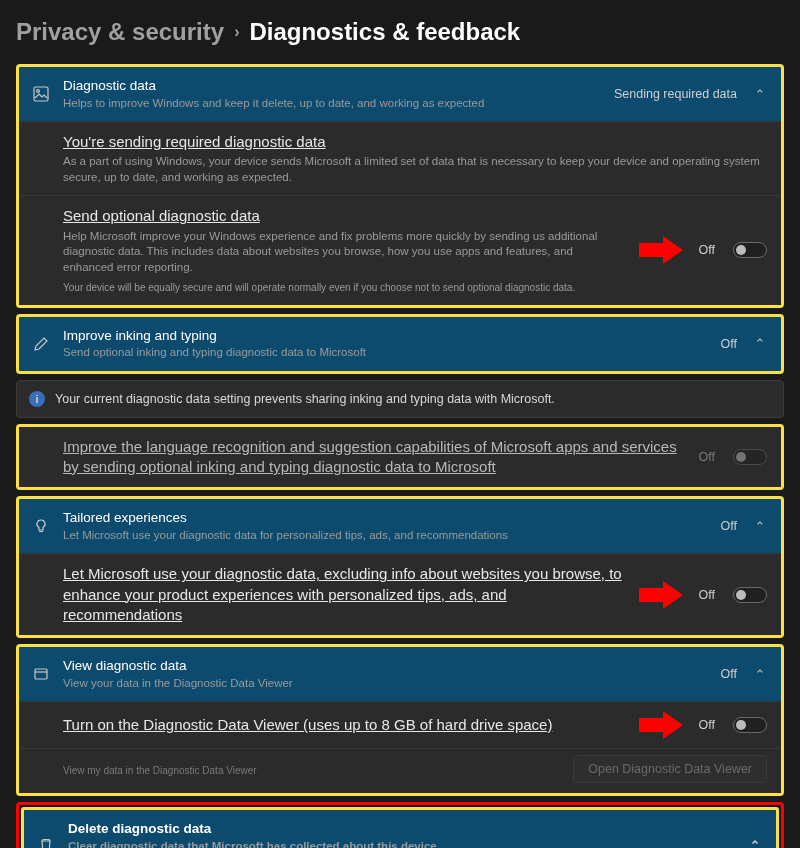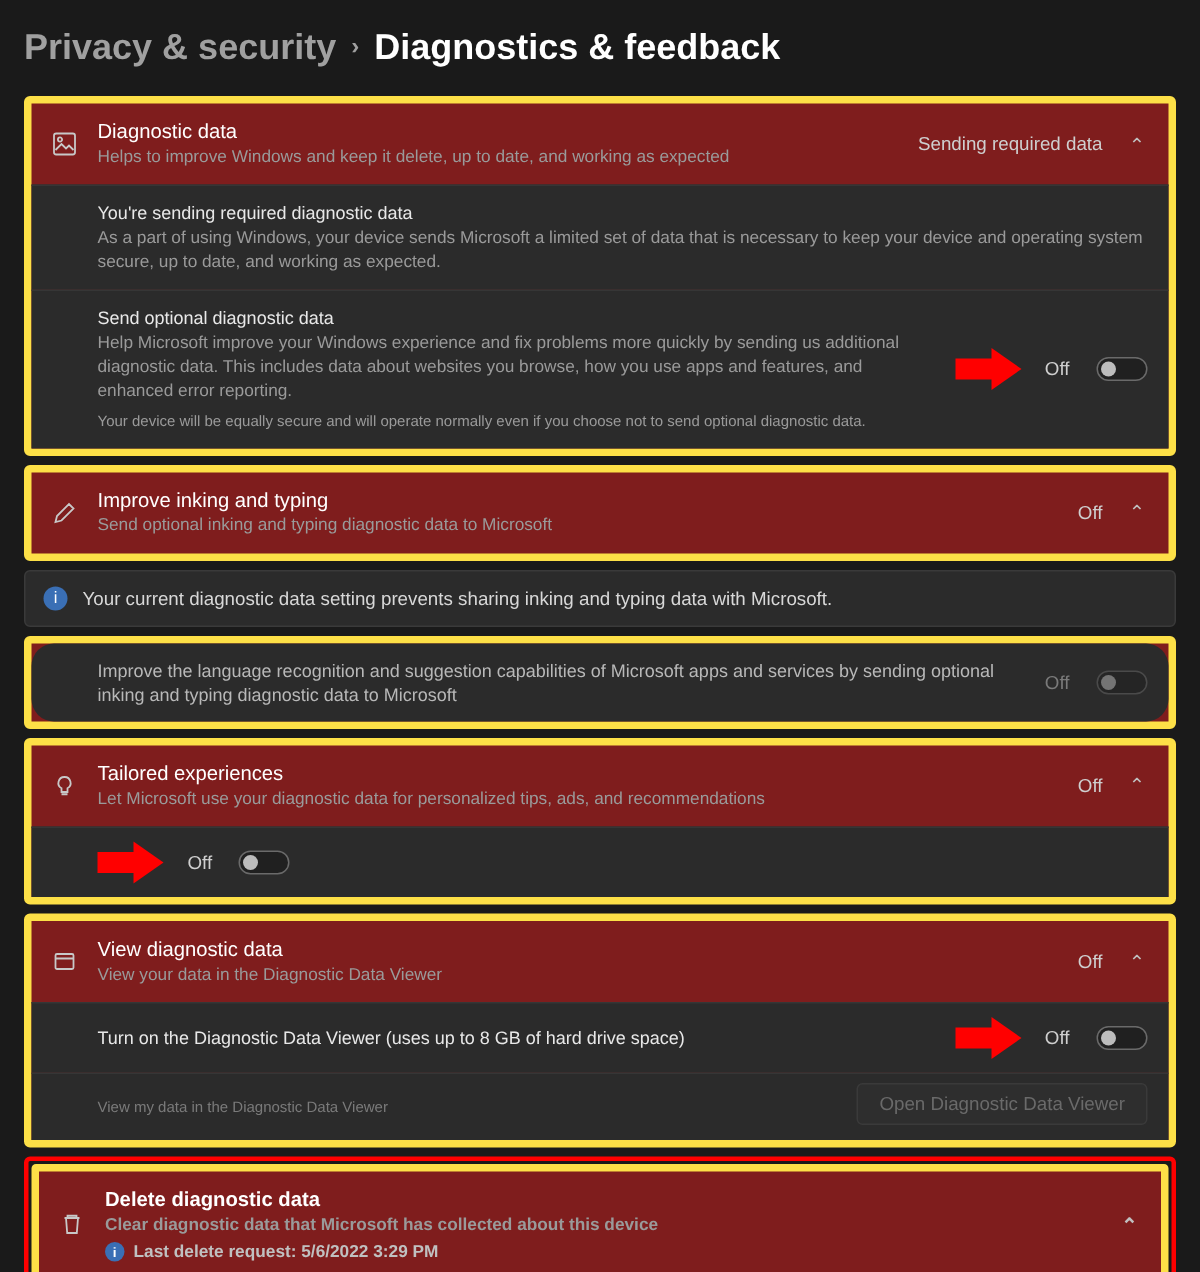--- a/index.html
+++ b/index.html
@@ -13,22 +13,22 @@
     overflow: hidden;
   }
   .page { padding: 18px 16px 0 16px; }
   .breadcrumb {
     display: flex; align-items: center; gap: 10px;
     font-size: 24px; font-weight: 600; margin-bottom: 18px;
   }
   .breadcrumb .parent { color: #a0a0a0; cursor: pointer; }
   .breadcrumb .sep { color: #a0a0a0; font-size: 16px; }
   .card {
-    background: #7f1d1d;
-    border: 5px solid #fde047;
+    background: #0c4a6e;
+    border: 3px solid #fde047;
     border-radius: 4px;
     margin-bottom: 6px;
   }
   .row {
     display: flex; align-items: center;
     padding: 10px 14px 10px 12px;
     gap: 12px;
     min-height: 54px;
   }
   .row.header { cursor: pointer; }
@@ -38,21 +38,21 @@
   .row .desc { font-size: 11.5px; color: #9a9a9a; line-height: 1.35; margin-top:1px;}
   .row .status { color: #cfcfcf; font-size: 12.5px; margin-right: 4px; white-space:nowrap;margin-left:12px;}
   .row .chev { color: #c0c0c0; width:14px; text-align:center; }
   .subrow {
     display:flex; align-items:center; gap:12px;
     padding: 10px 14px 10px 44px;
     border-top: 1px solid #363636;
     background:#2b2b2b;
   }
   .subrow .text { flex:1; }
-  .subrow .title { font-size: 12px; color:#e8e8e8; line-height:1.35;}
+  .subrow .title { font-size: 15px; color:#e8e8e8; line-height:1.35;text-decoration:underline;}
   .subrow .desc { font-size: 11.5px; color:#9a9a9a; line-height:1.35; margin-top:2px;}
   .note { font-size:10px; color:#9a9a9a; margin-top:6px; line-height:1.35;}
   .toggle {
     width: 34px; height: 16px; border-radius: 10px;
     background: #202020; border:1px solid #6a6a6a;
     position: relative; cursor:pointer; flex-shrink:0;
   }
   .toggle::after {
     content:""; position:absolute; left:2px; top:2px;
     width:10px; height:10px; border-radius:50%; background:#bcbcbc;
@@ -151,21 +151,21 @@
       </div>
       <span class="status">Off</span>
       <span class="chev">⌃</span>
     </div>
   </div>
   <div class="info-banner">
     <span class="info-icon">i</span>
     <span>Your current diagnostic data setting prevents sharing inking and typing data with Microsoft.</span>
   </div>
   <div class="card">
-    <div class="subrow" style="border-top:none;border-radius:15px;">
+    <div class="subrow" style="border-top:none;">
       <div class="text">
         <div class="title" style="color:#b8b8b8;">Improve the language recognition and suggestion capabilities of Microsoft apps and services by sending optional inking and typing diagnostic data to Microsoft</div>
       </div>
       <span class="toggle-label" style="color:#7a7a7a;">Off</span>
       <div class="toggle" style="opacity:.5;"></div>
     </div>
   </div>
 
   <div class="card">
     <div class="row header">
@@ -175,20 +175,23 @@
           </svg>
       </span>
       <div class="text">
         <div class="title">Tailored experiences</div>
         <div class="desc">Let Microsoft use your diagnostic data for personalized tips, ads, and recommendations</div>
       </div>
       <span class="status">Off</span>
       <span class="chev">⌃</span>
     </div>
     <div class="subrow">
+      <div class="text">
+        <div class="title">Let Microsoft use your diagnostic data, excluding info about websites you browse, to enhance your product experiences with personalized tips, ads, and recommendations</div>
+      </div>
       <div class="arrow"></div>
       <span class="toggle-label">Off</span>
       <div class="toggle"></div>
     </div>
   </div>
 
   <div class="card">
     <div class="row header">
       <span class="icon">
         <svg width="16" height="16" viewBox="0 0 16 16" fill="none" stroke="#c8c8c8" stroke-width="1.2">

